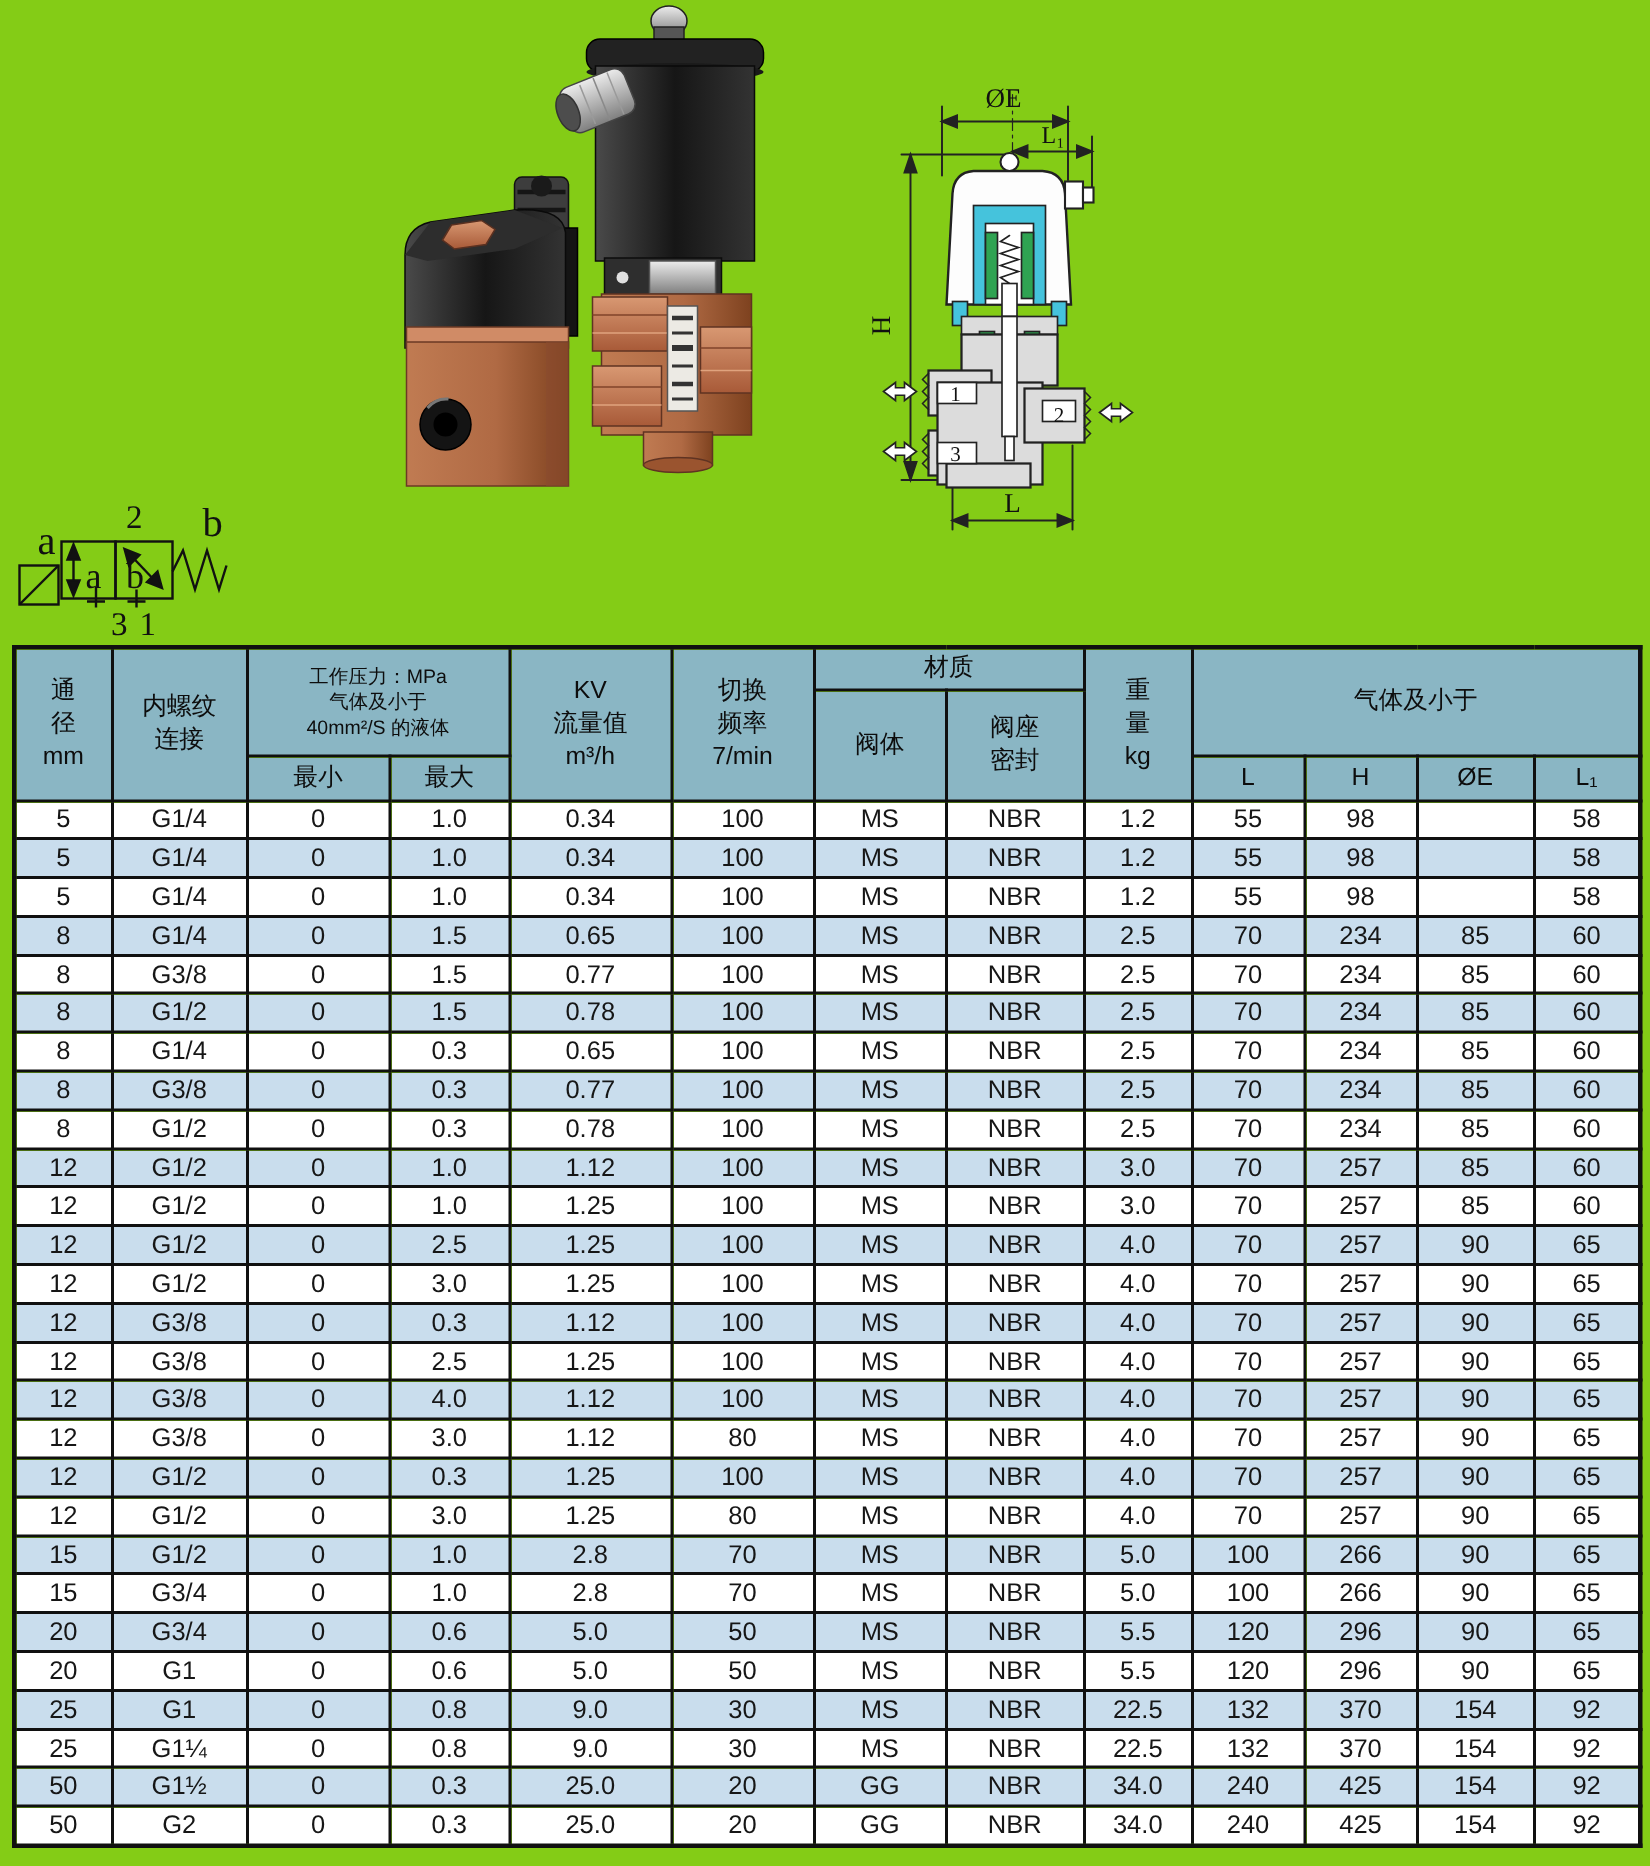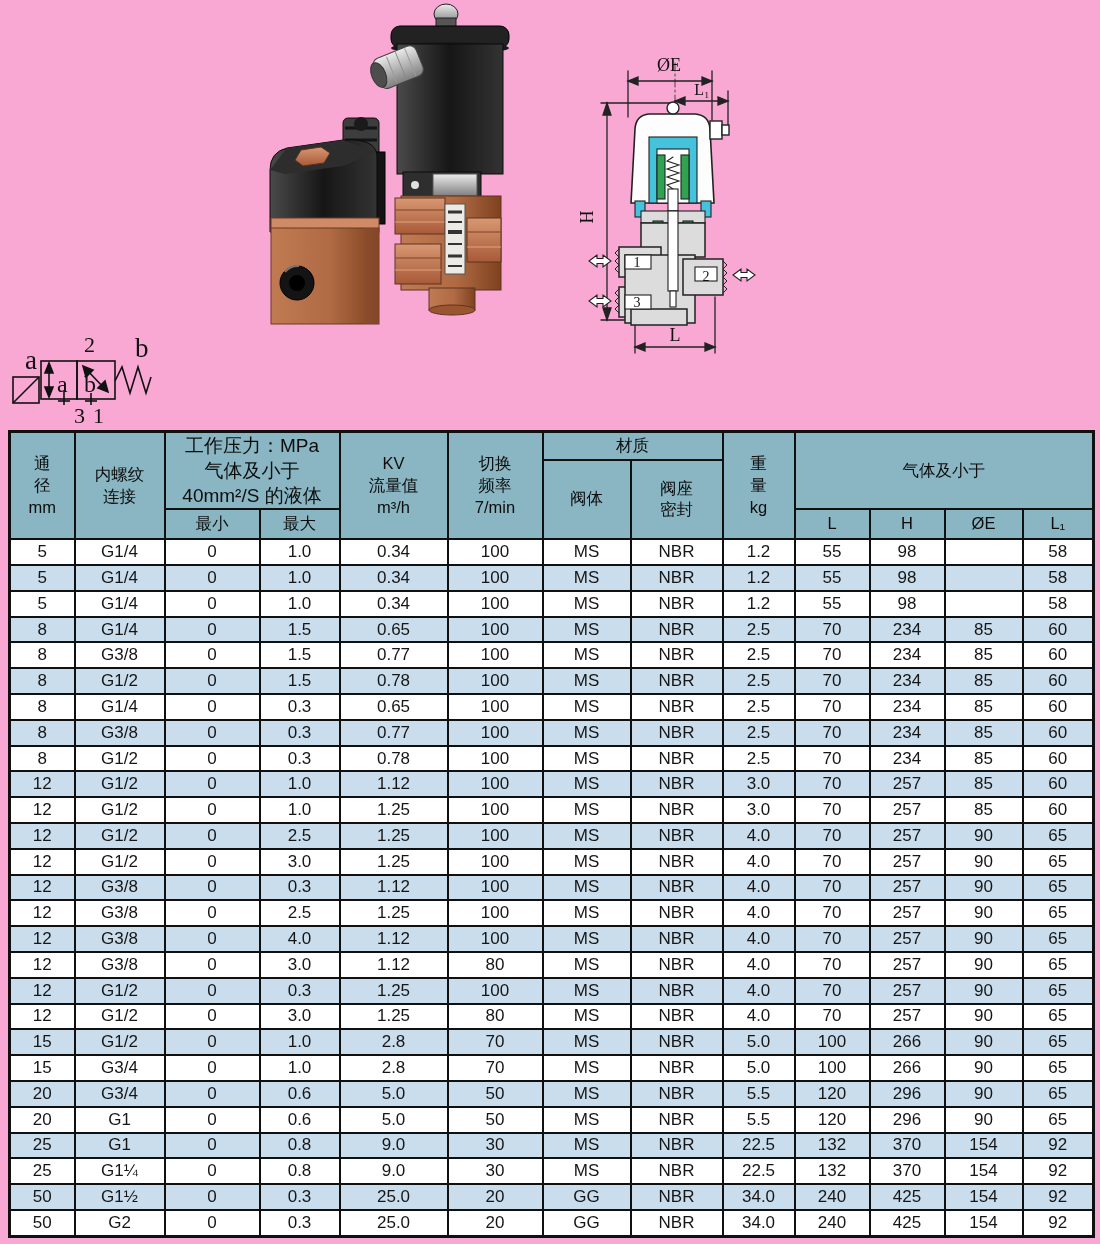--- a/index.html
+++ b/index.html
@@ -1,16 +1,16 @@
 <!DOCTYPE html>
 <html><head>
 <meta charset="utf-8">
 <style>
   html,body{margin:0;padding:0;background:#f2f2f2;}
-  .page{position:relative;width:1100px;height:1244px;background:#f9a8d4;overflow:hidden;
+  .page{position:relative;width:1100px;height:1244px;background:#84cc16;overflow:hidden;
         font-family:"Liberation Sans","DejaVu Sans",sans-serif;color:#1b1b1b;}
   svg text{font-family:"Liberation Serif","DejaVu Serif",serif;fill:#111;}
   
   .spec-table{position:absolute;left:8px;top:430px;border-collapse:collapse;table-layout:fixed;
               width:1084px;border:3px solid #101010;}
   .spec-table th,.spec-table td{border:2px solid #101010;text-align:center;vertical-align:middle;
               padding:0;overflow:hidden;}
   .spec-table th{background:#8ab6c4;font-weight:normal;font-size:16.5px;line-height:1.32;
               white-space:pre-line;color:#0d0d0d;}
   .spec-table td{font-size:17px;height:23.8px;background:#ffffff;color:#161616;}
@@ -228,21 +228,21 @@
         <col style="width:78px">
       <col style="width:71px">
     </colgroup>
     <thead>
       <tr class="hr1">
         <th rowspan="3">通
 径
 mm</th>
         <th rowspan="3">内螺纹
 连接</th>
-        <th colspan="2" rowspan="2" style="font-size:19px">工作压力：MPa
+        <th colspan="2" rowspan="2" style="font-size:13px">工作压力：MPa
 气体及小于
 40mm²/S 的液体</th>
         <th rowspan="3">KV
 流量值
 m³/h</th>
         <th rowspan="3">切换
 频率
 7/min</th>
         <th colspan="2">材质</th>
         <th rowspan="3">重

